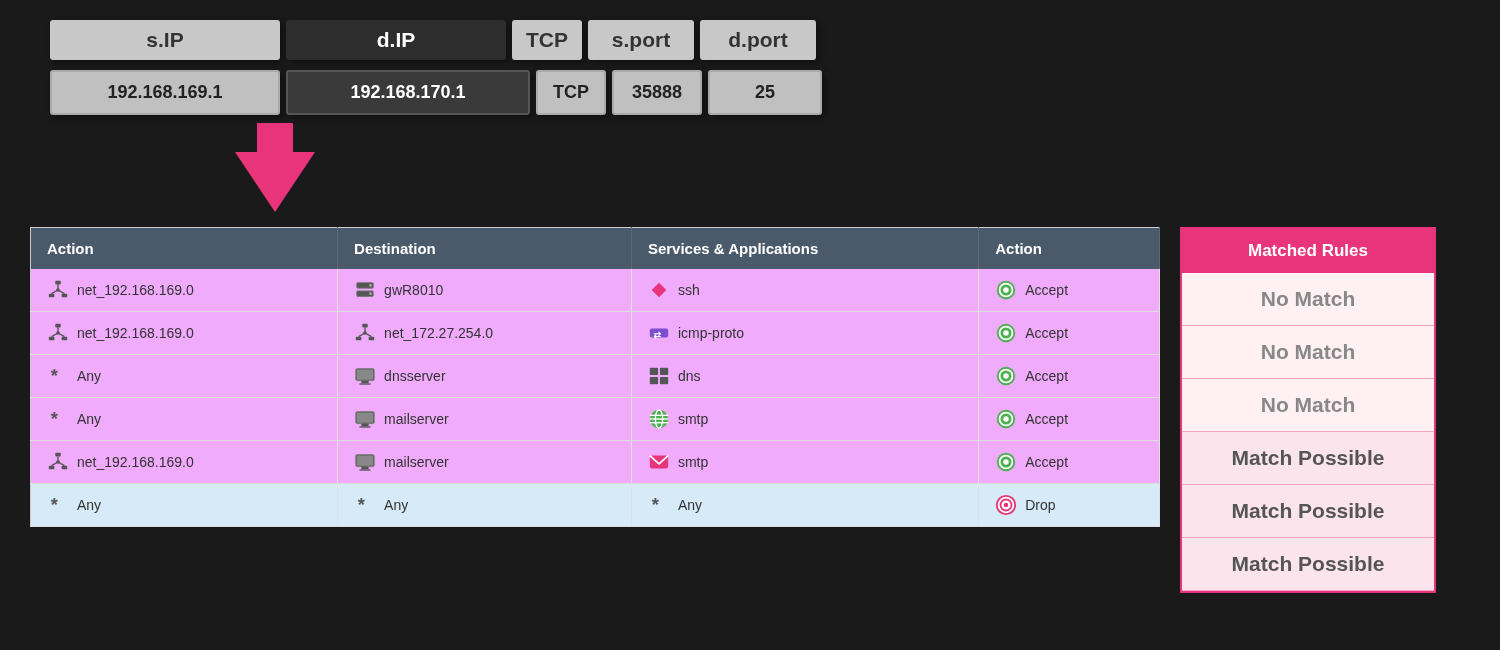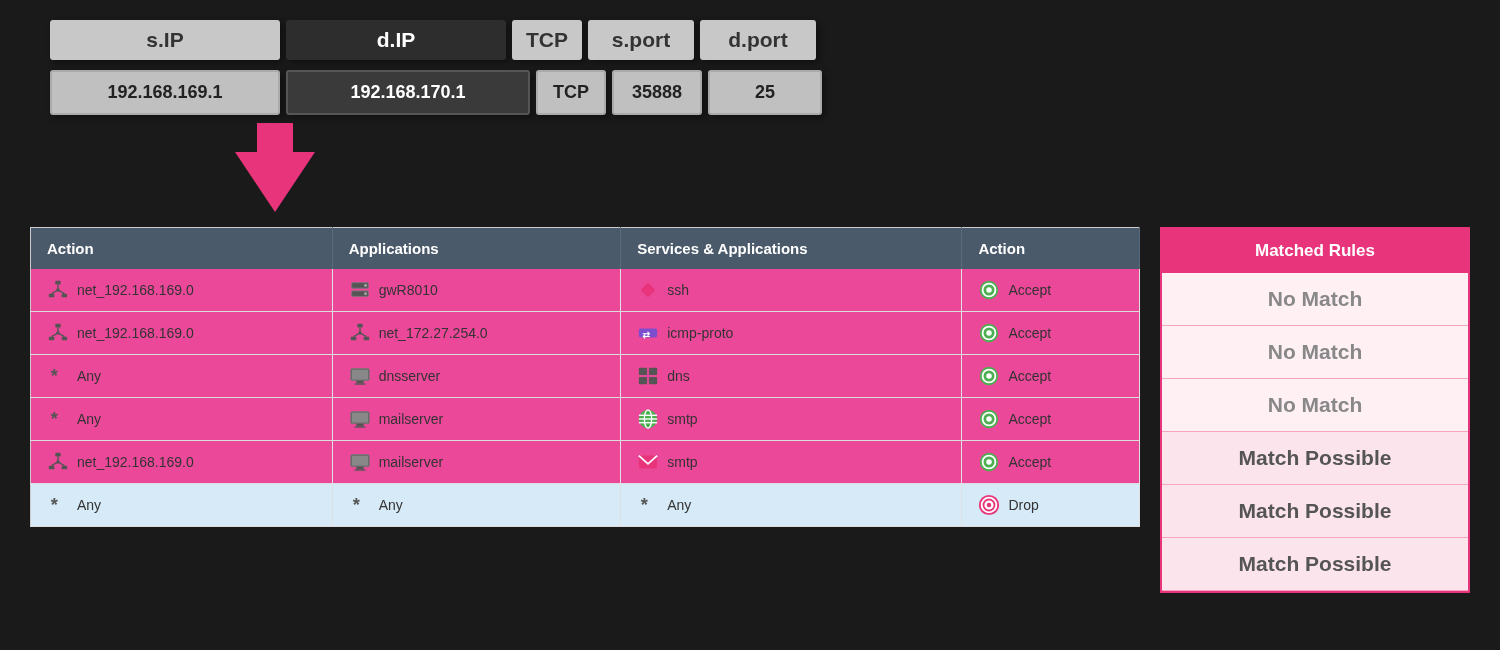--- a/index.html
+++ b/index.html
@@ -116,21 +116,21 @@
 
     .firewall-table thead th {
       padding: 12px 16px;
       font-size: 15px;
       font-weight: bold;
       text-align: left;
       border-right: 1px solid #5a6a7a;
     }
 
     .firewall-table tbody tr {
-      background: #ec4899;
+      background: #f0abfc;
       border-bottom: 1px solid #ddd;
     }
     .firewall-table tbody tr:last-child {
       background: #d6eaf8;
     }
 
     .firewall-table tbody td {
       padding: 10px 16px;
       font-size: 14px;
       color: #333;
@@ -146,21 +146,21 @@
 
     
     .icon-svg {
       width: 22px;
       height: 22px;
       flex-shrink: 0;
     }
 
     
     .match-panel {
-      width: 310px;
+      width: 256px;
       border: 2px solid #e8347a;
       background: #7dd3fc;
       flex-shrink: 0;
     }
 
     .match-panel-header {
       background: #e8347a;
       color: #fff;
       font-weight: bold;
       font-size: 17px;
@@ -207,21 +207,21 @@
   <div class="arrow-container" style="margin-left:195px;">
     <div class="arrow-shaft"></div>
     <div class="arrow-down"></div>
   </div>
 
   <div class="table-wrapper">
     <table class="firewall-table">
       <thead>
         <tr>
           <th>Action</th>
-          <th>Applications</th>
+          <th>Destination</th>
           <th>Services &amp; Applications</th>
           <th>Action</th>
         </tr>
       </thead>
       <tbody id="table-body">
       <tr>
             <td>
               <div class="cell-content">
                 <svg class="icon-svg" viewBox="0 0 24 24" fill="none">
         <rect x="9" y="2" width="6" height="4" rx="1" fill="#555"></rect>

